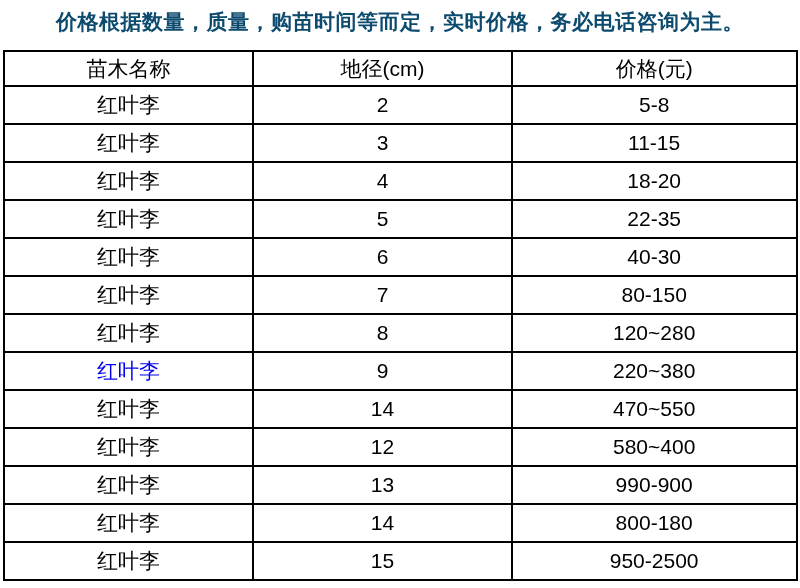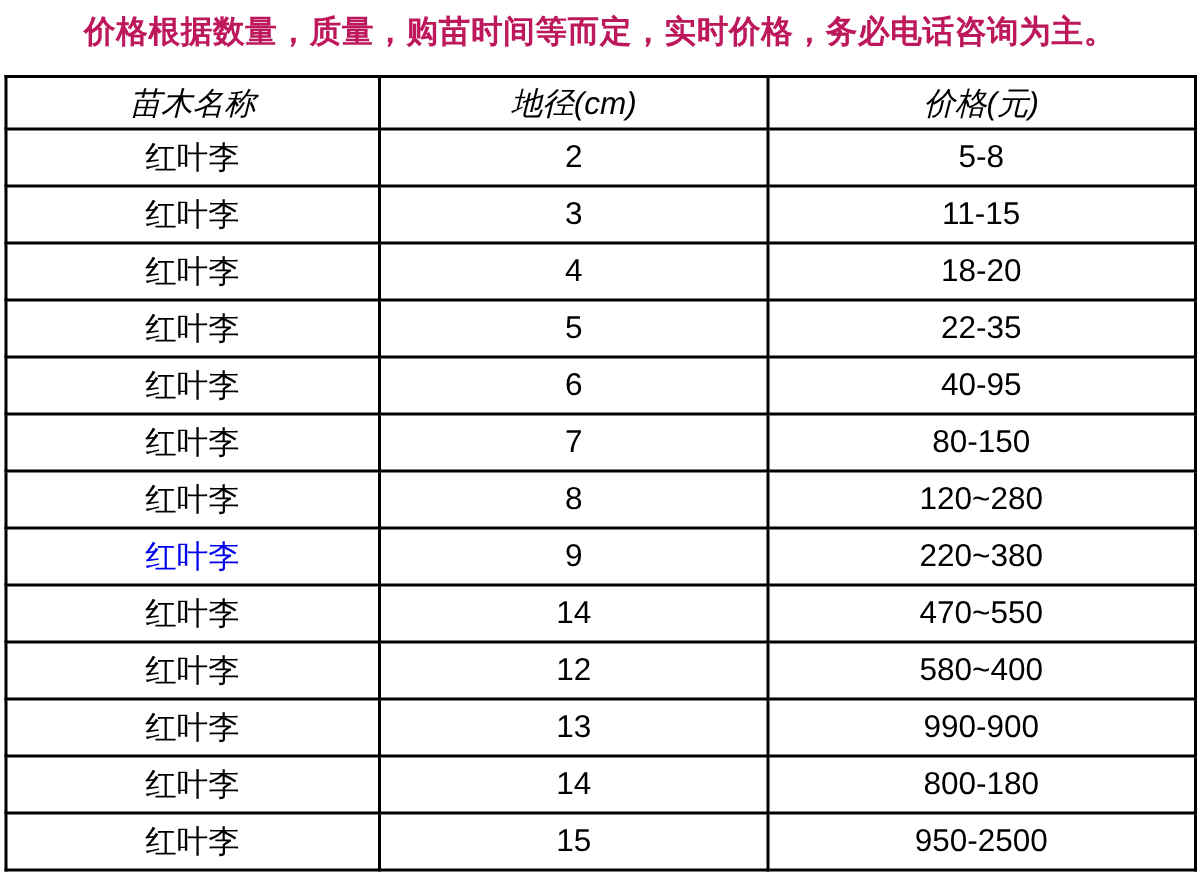--- a/index.html
+++ b/index.html
@@ -13,21 +13,21 @@
     color: #000000;
   }
   .notice {
     margin: 9px 0 0 0;
     padding: 0;
     width: 100%;
     text-align: center;
     font-size: 21px;
     line-height: 26px;
     font-weight: bold;
-    color: #be185d;
+    color: #0c4a6e;
     letter-spacing: 0.5px;
   }
   table.price-table {
     border-collapse: collapse;
     table-layout: fixed;
     width: 795px;
     margin: 15px auto 0 auto;
   }
   table.price-table td {
     border: 2px solid #000000;
@@ -35,21 +35,20 @@
     vertical-align: middle;
     font-size: 21px;
     font-weight: normal;
     padding: 0;
     height: 36px;
     overflow: hidden;
     white-space: nowrap;
   }
   table.price-table thead td {
     height: 33px;
-    font-style: italic;
   }
   .col-name  { width: 31.5%; }
   .col-diam  { width: 32.6%; }
   .col-price { width: 35.9%; }
   td.link {
     color: var(--link-color, #0000ee);
     cursor: pointer;
   }
 </style>
 </head>
@@ -87,21 +86,21 @@
         <td>18-20</td>
       </tr>
       <tr>
         <td>红叶李</td>
         <td>5</td>
         <td>22-35</td>
       </tr>
       <tr>
         <td>红叶李</td>
         <td>6</td>
-        <td>40-95</td>
+        <td>40-30</td>
       </tr>
       <tr>
         <td>红叶李</td>
         <td>7</td>
         <td>80-150</td>
       </tr>
       <tr>
         <td>红叶李</td>
         <td>8</td>
         <td>120~280</td>

